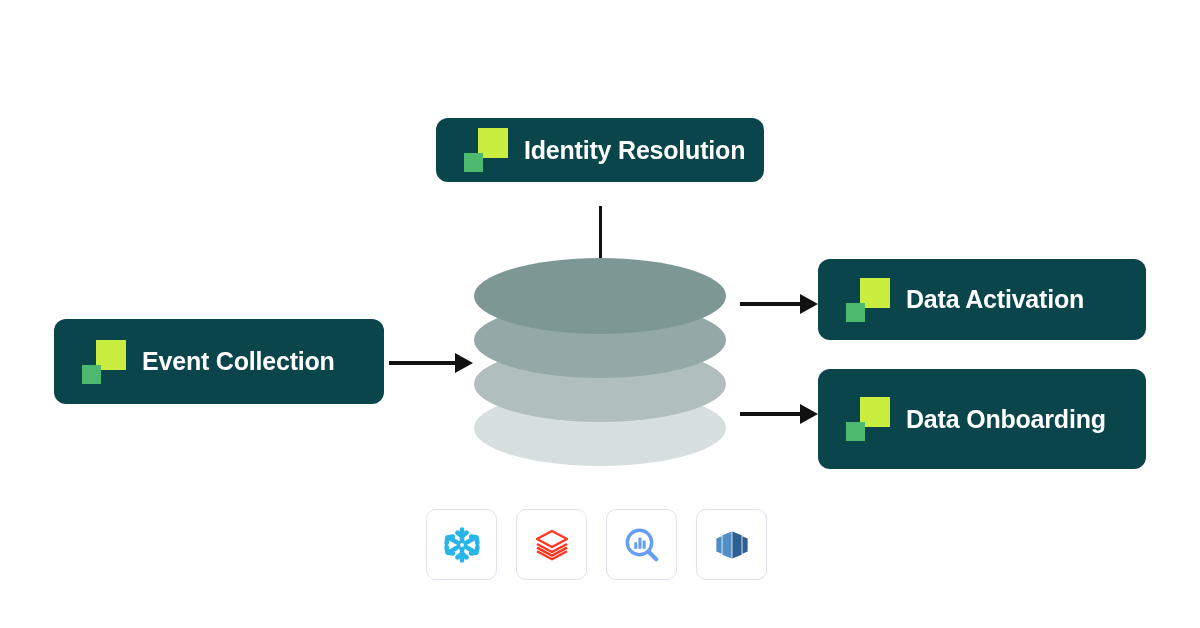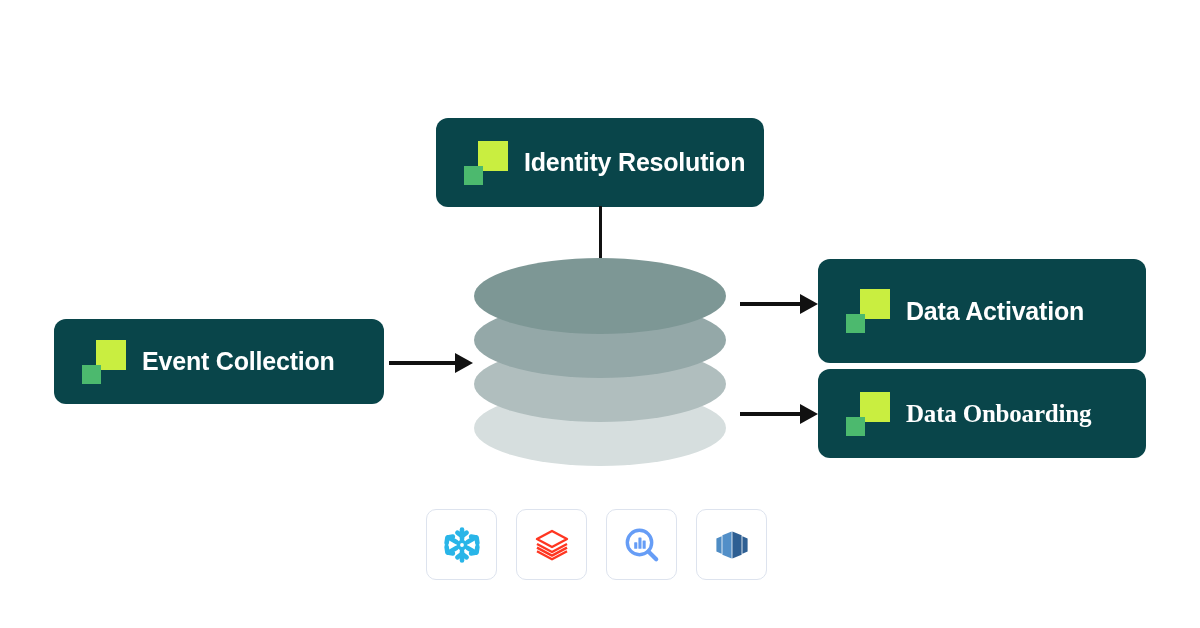--- a/index.html
+++ b/index.html
@@ -53,24 +53,24 @@
     background: #4CB96E;
   }
   .card-label {
     color: #ffffff;
     font-size: 25px;
     font-weight: 600;
     letter-spacing: -0.2px;
     white-space: nowrap;
   }
 
-  #card-identity   { left: 436px; top: 118px;  width: 328px; height: 89px; }
+  #card-identity   { left: 436px; top: 118px;  width: 328px; height: 64px; }
   #card-event      { left: 54px;  top: 319px;  width: 330px; height: 85px; }
-  #card-activation { left: 818px; top: 259px;  width: 328px; height: 104px; }
-  #card-onboarding { left: 818px; top: 369px;  width: 328px; height: 89px; font-family: Liberation Serif, serif; }
+  #card-activation { left: 818px; top: 259px;  width: 328px; height: 81px; }
+  #card-onboarding { left: 818px; top: 369px;  width: 328px; height: 100px; }
 
   
   #connector-line {
     position: absolute;
     left: 599px;
     top: 206px;
     width: 3px;
     height: 62px;
     background: #111111;
   }

